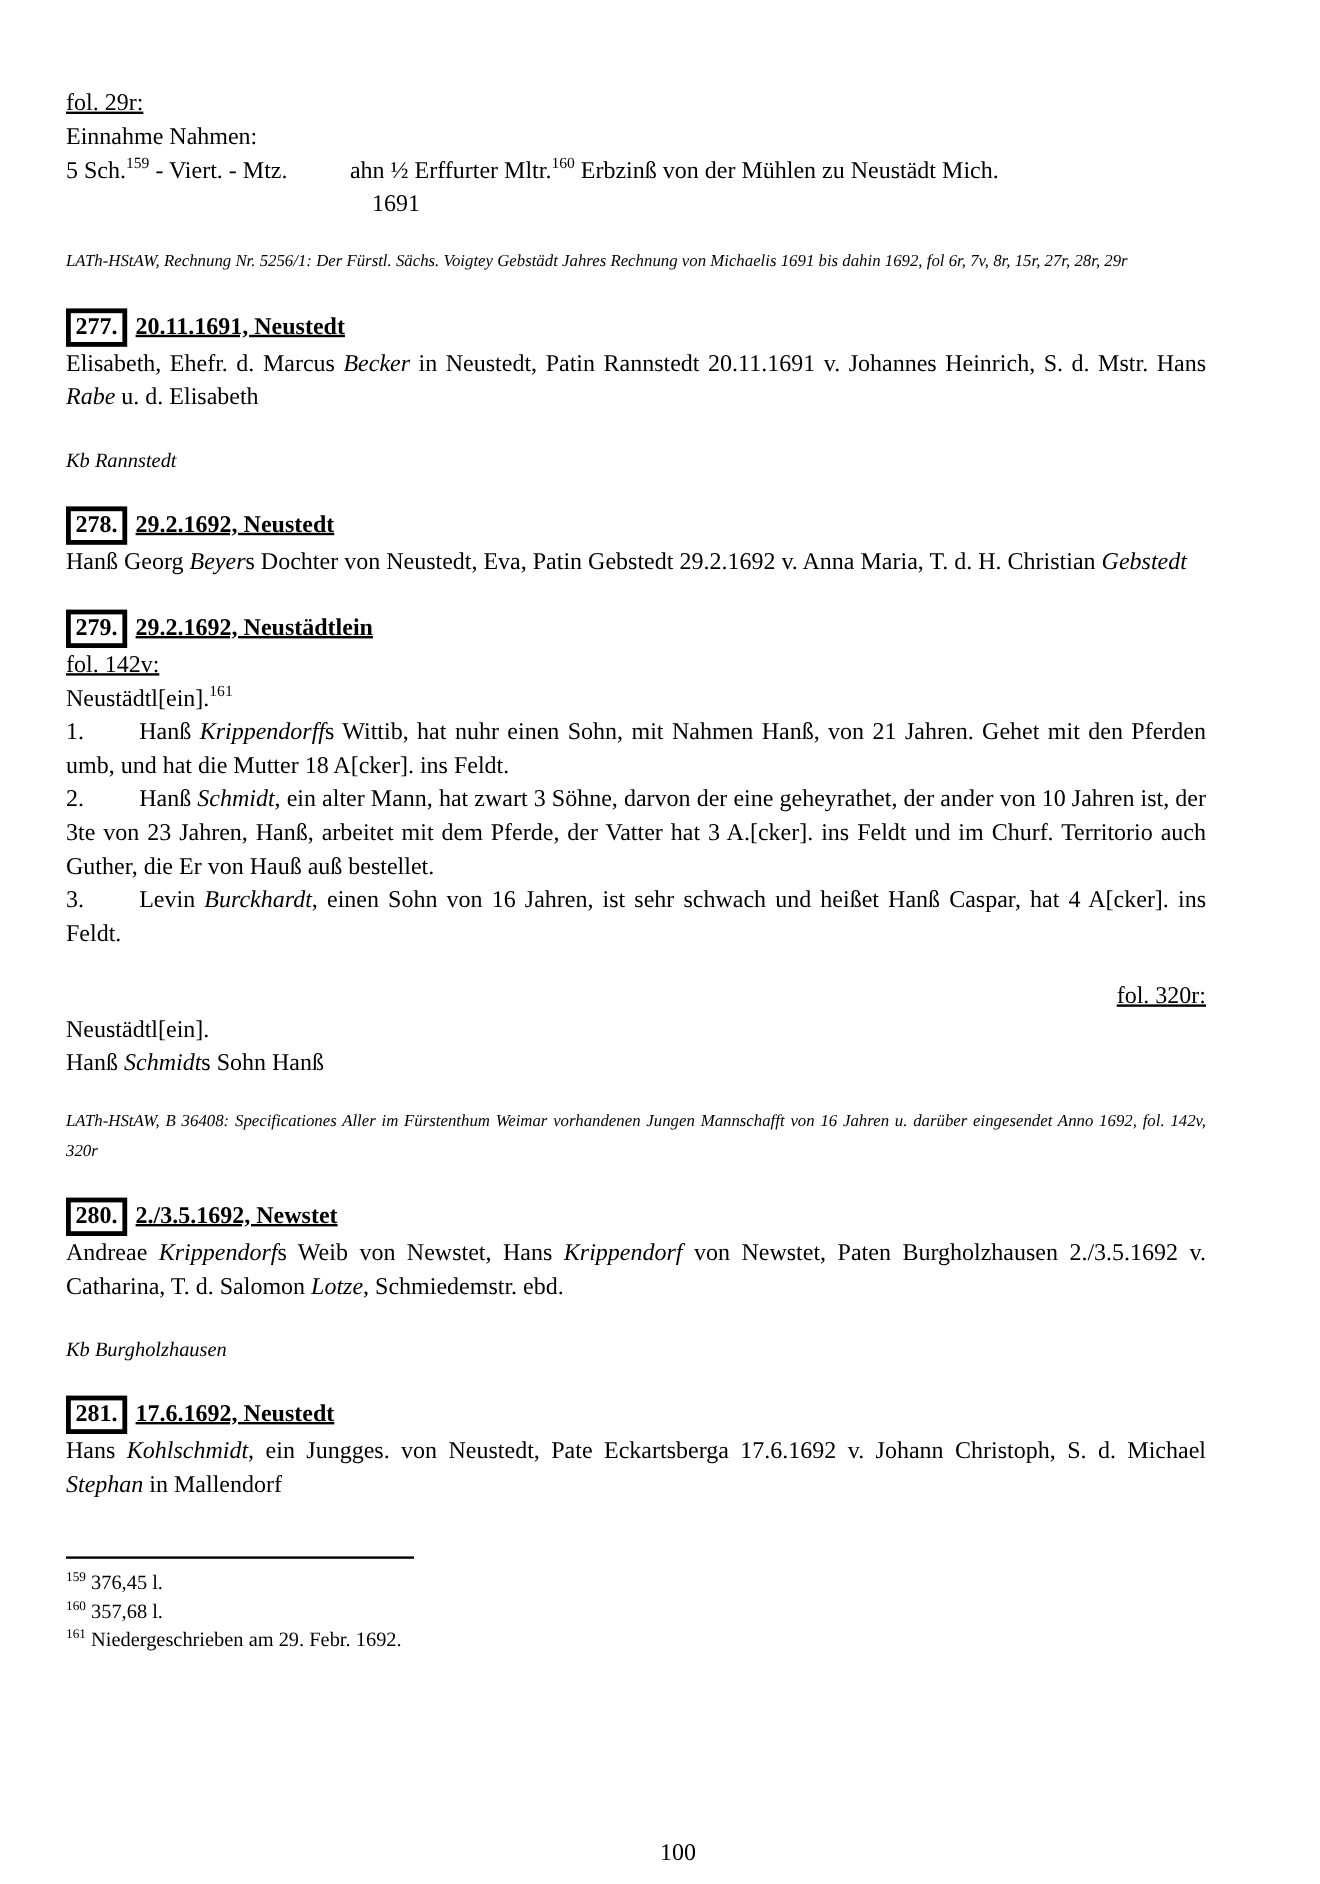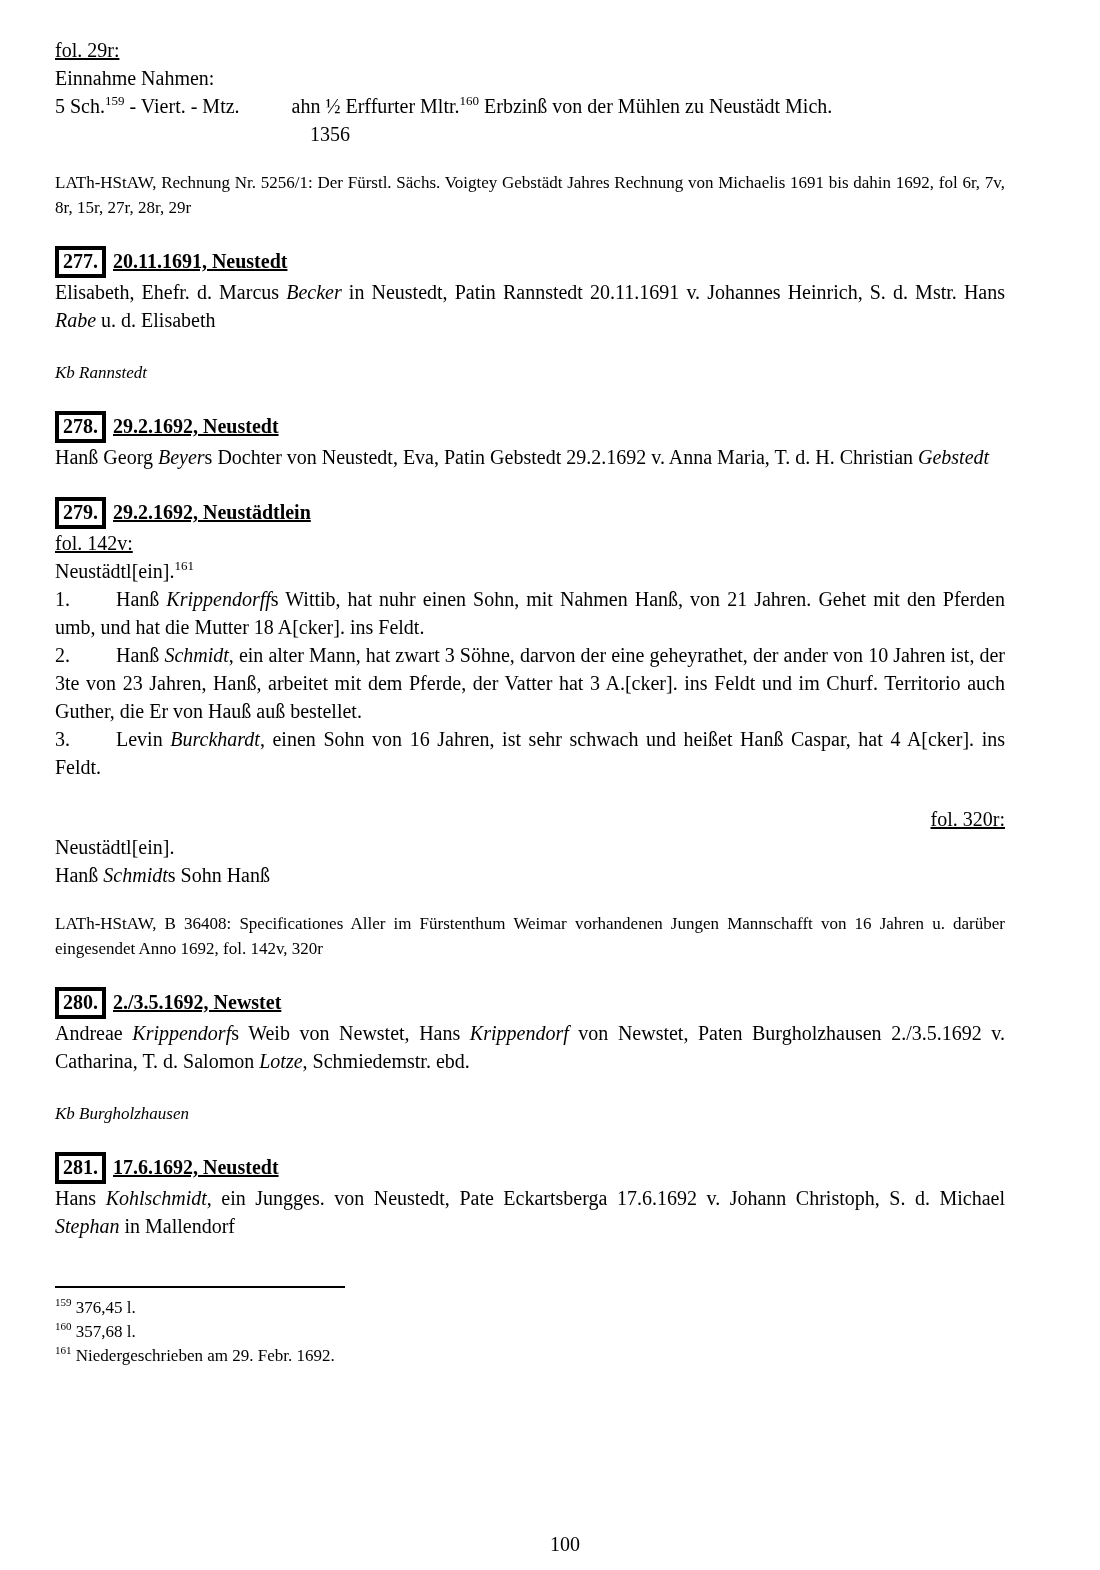--- a/index.html
+++ b/index.html
@@ -7,28 +7,29 @@
   .page {
     position: relative;
     width: 1100px;
     height: 1570px;
     background: #ffffff;
     color: #000000;
     font-family: "Liberation Serif", serif;
     font-size: 20px;
     overflow: hidden;
   }
-  .content { padding: 36px 95px 0 55px; }
+  .content { padding: 72px 95px 0 55px; }
   .line { line-height: 28px; }
   .indent-year { margin-left: 255px; }
   .source {
     margin-top: 22px;
-    font-size: 17px;
+    font-size: 14px;
     line-height: 25px;
     text-align: justify;
+    font-style: italic;
   }
   .entry-heading {
     margin-top: 26px;
     font-size: 20px;
     font-weight: bold;
     line-height: 30px;
   }
   .entry-num {
     display: inline-block;
     border: 4px solid #000000;
@@ -72,21 +73,21 @@
 </style>
 </head>
 <body>
 
 <div class="page">
   <div class="content">
 
     <p class="line"><u>fol. 29r:</u></p>
     <p class="line">Einnahme Nahmen:</p>
     <p class="line">5 Sch.<sup>159</sup> - Viert. - Mtz.<span class="tab" style="width: 52px;"></span>ahn ½ Erffurter Mltr.<sup>160</sup> Erbzinß von der Mühlen zu Neustädt Mich.</p>
-    <p class="line indent-year">1356</p>
+    <p class="line indent-year">1691</p>
 
     <p class="source">LATh-HStAW, Rechnung Nr. 5256/1: Der Fürstl. Sächs. Voigtey Gebstädt Jahres Rechnung von Michaelis 1691 bis dahin 1692, fol 6r, 7v, 8r, 15r, 27r, 28r, 29r</p>
 
     <h2 class="entry-heading"><span class="entry-num">277.</span><span class="entry-title">20.11.1691, Neustedt</span></h2>
     <p class="body">Elisabeth, Ehefr. d. Marcus <i>Becker</i> in Neustedt, Patin Rannstedt 20.11.1691 v. Johannes Heinrich, S. d. Mstr. Hans <i>Rabe</i> u. d. Elisabeth</p>
     <p class="kb">Kb Rannstedt</p>
 
     <h2 class="entry-heading"><span class="entry-num">278.</span><span class="entry-title">29.2.1692, Neustedt</span></h2>
     <p class="body">Hanß Georg <i>Beyer</i>s Dochter von Neustedt, Eva, Patin Gebstedt 29.2.1692 v. Anna Maria, T. d. H. Christian <i>Gebstedt</i></p>
 

